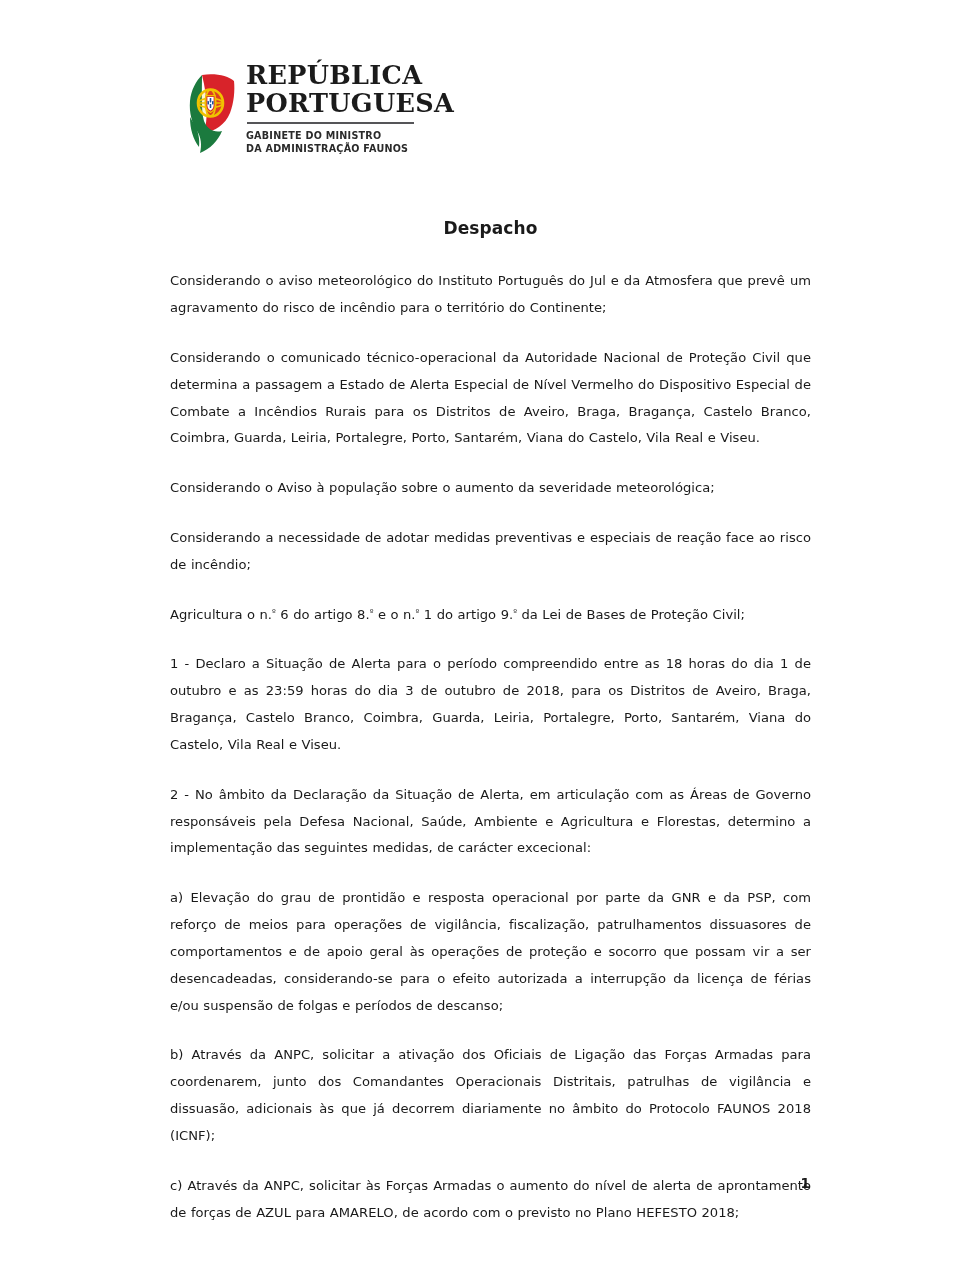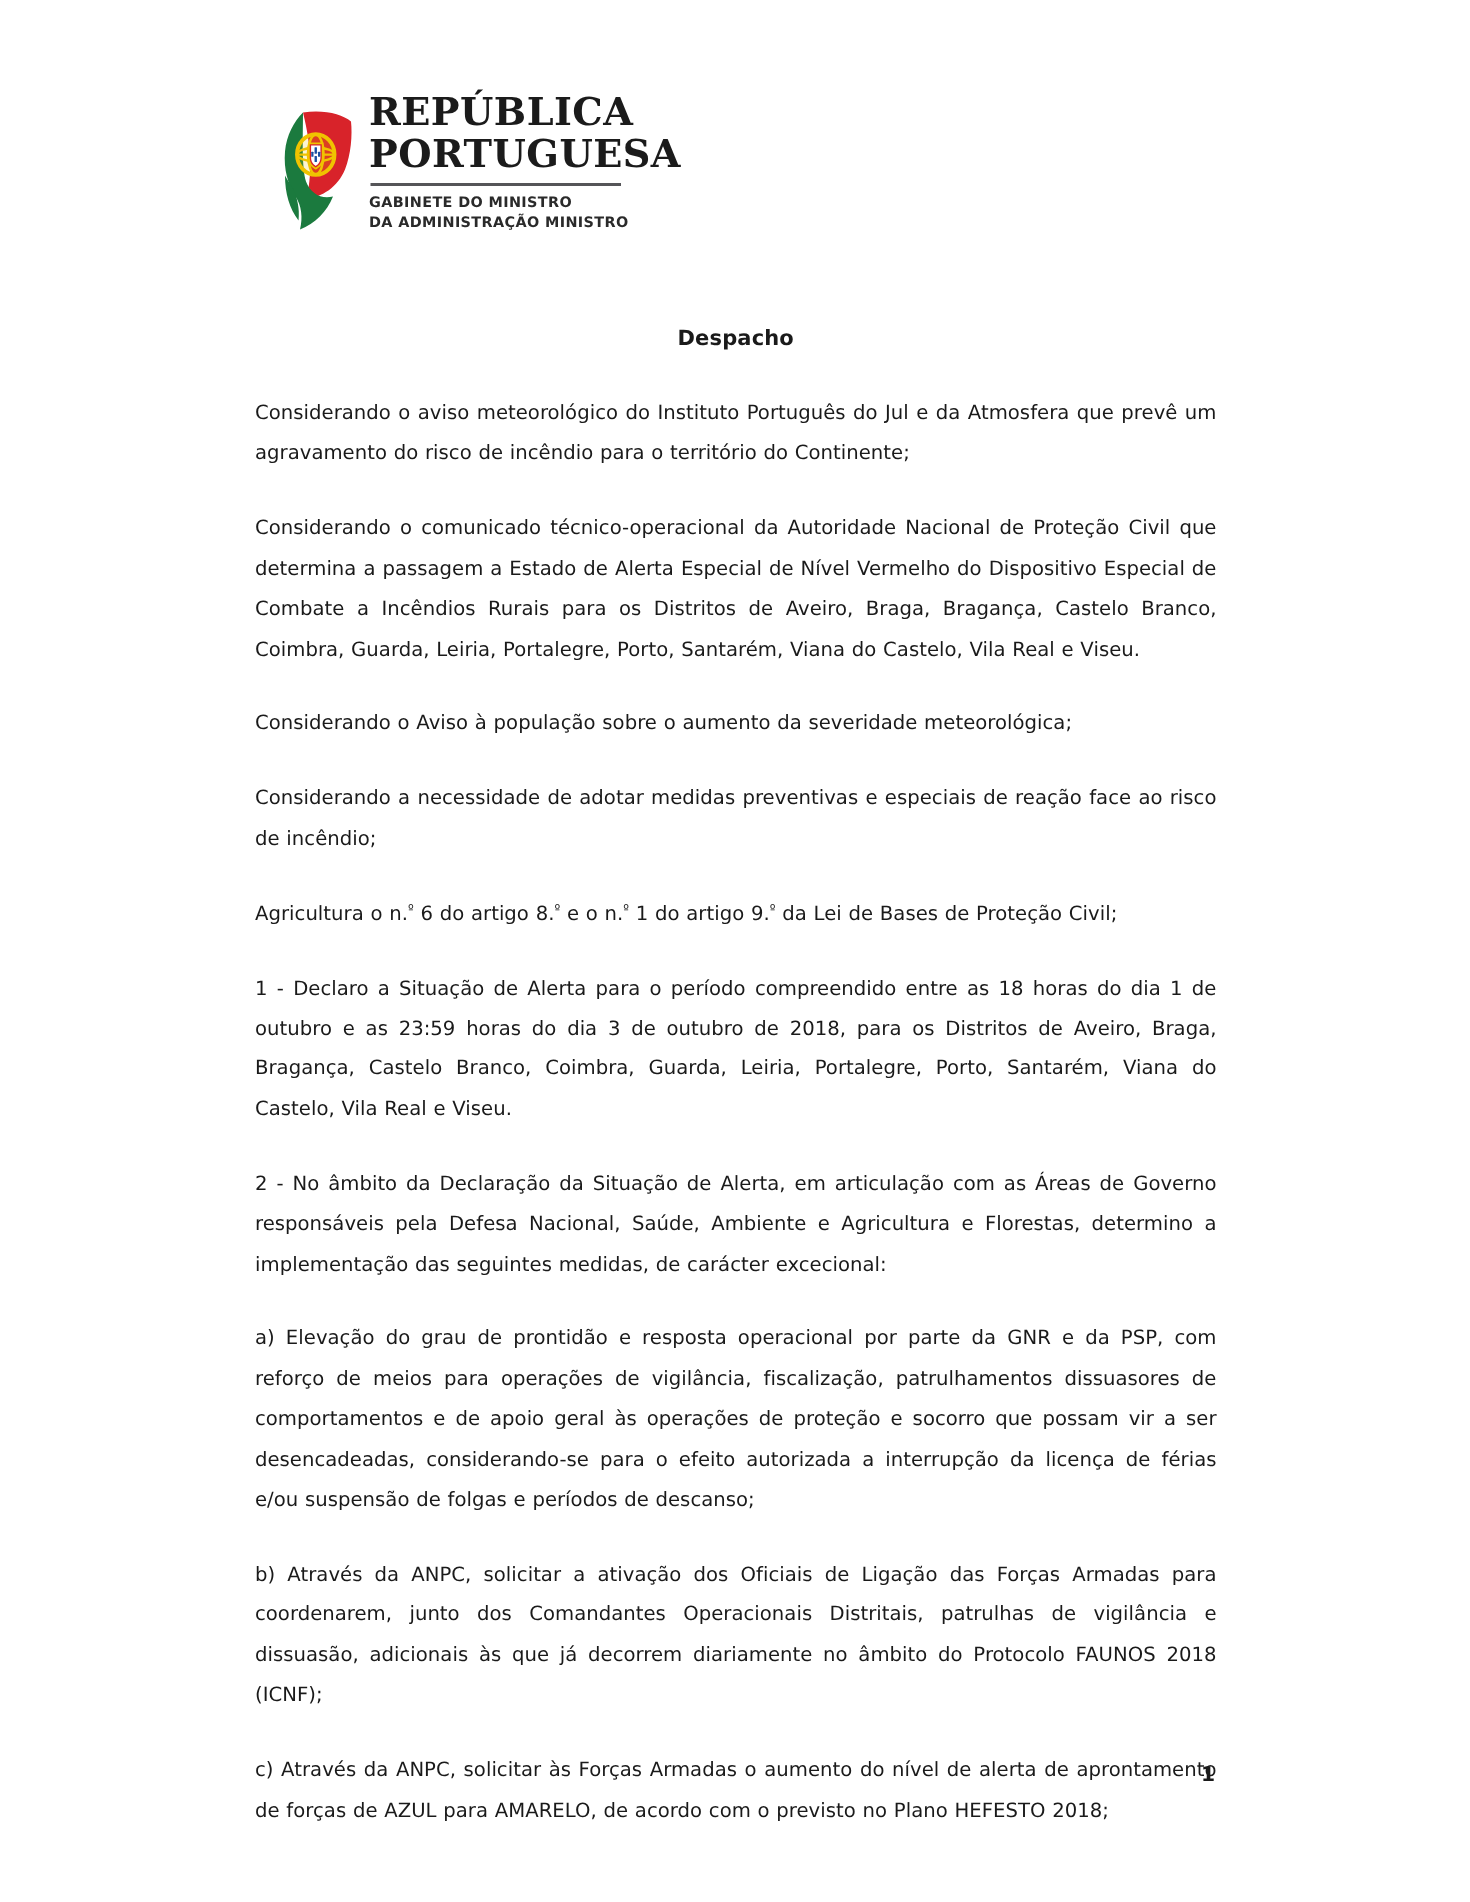--- a/index.html
+++ b/index.html
@@ -77,21 +77,21 @@
   .content {
     position: absolute;
     left: 170px;
     top: 215px;
     width: 641px;
   }
 
   .doc-title {
     text-align: center;
     font-weight: 700;
-    font-size: 14px;
+    font-size: 17px;
     line-height: 1.6;
     margin: 0 0 26px 0;
     letter-spacing: 0.1px;
   }
 
   p.para {
     margin: 0 0 23px 0;
     font-size: 13.1px;
     line-height: 2.05;
     text-align: justify;
@@ -161,21 +161,21 @@
     </div>
 
     <div class="brand-block">
       <div class="brand-name">
         <span>REPÚBLICA</span>
         <span class="line2">PORTUGUESA</span>
       </div>
       <div class="brand-rule"></div>
       <div class="brand-sub">
         <span>GABINETE DO MINISTRO</span>
-        <span class="line2">DA ADMINISTRAÇÃO MINISTRO</span>
+        <span class="line2">DA ADMINISTRAÇÃO FAUNOS</span>
       </div>
     </div>
   </div>
 
   <div class="content">
 
     <h1 class="doc-title">Despacho</h1>
 
     <p class="para">Considerando o aviso meteorológico do Instituto Português do Jul e da Atmosfera que prevê um agravamento do risco de incêndio para o território do Continente;</p>
 

